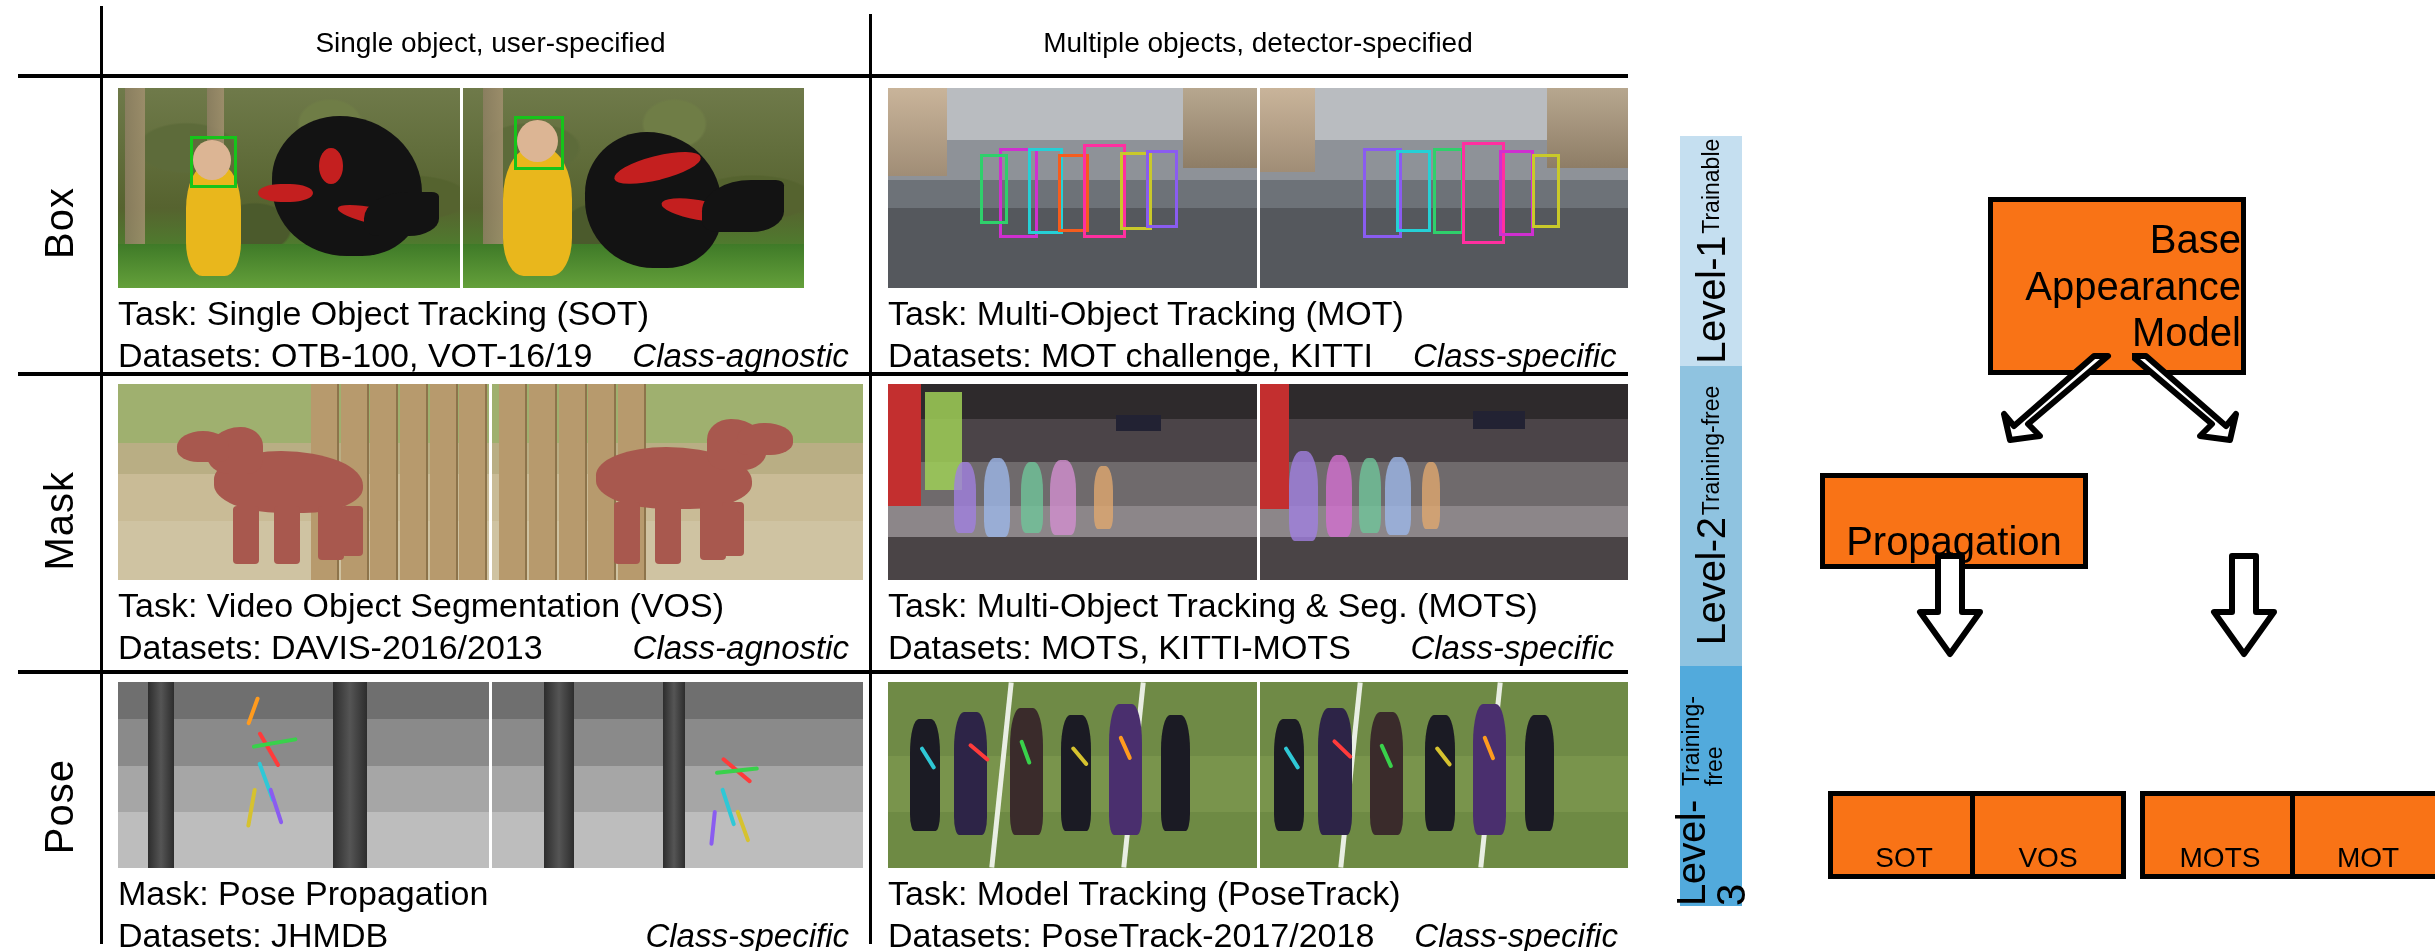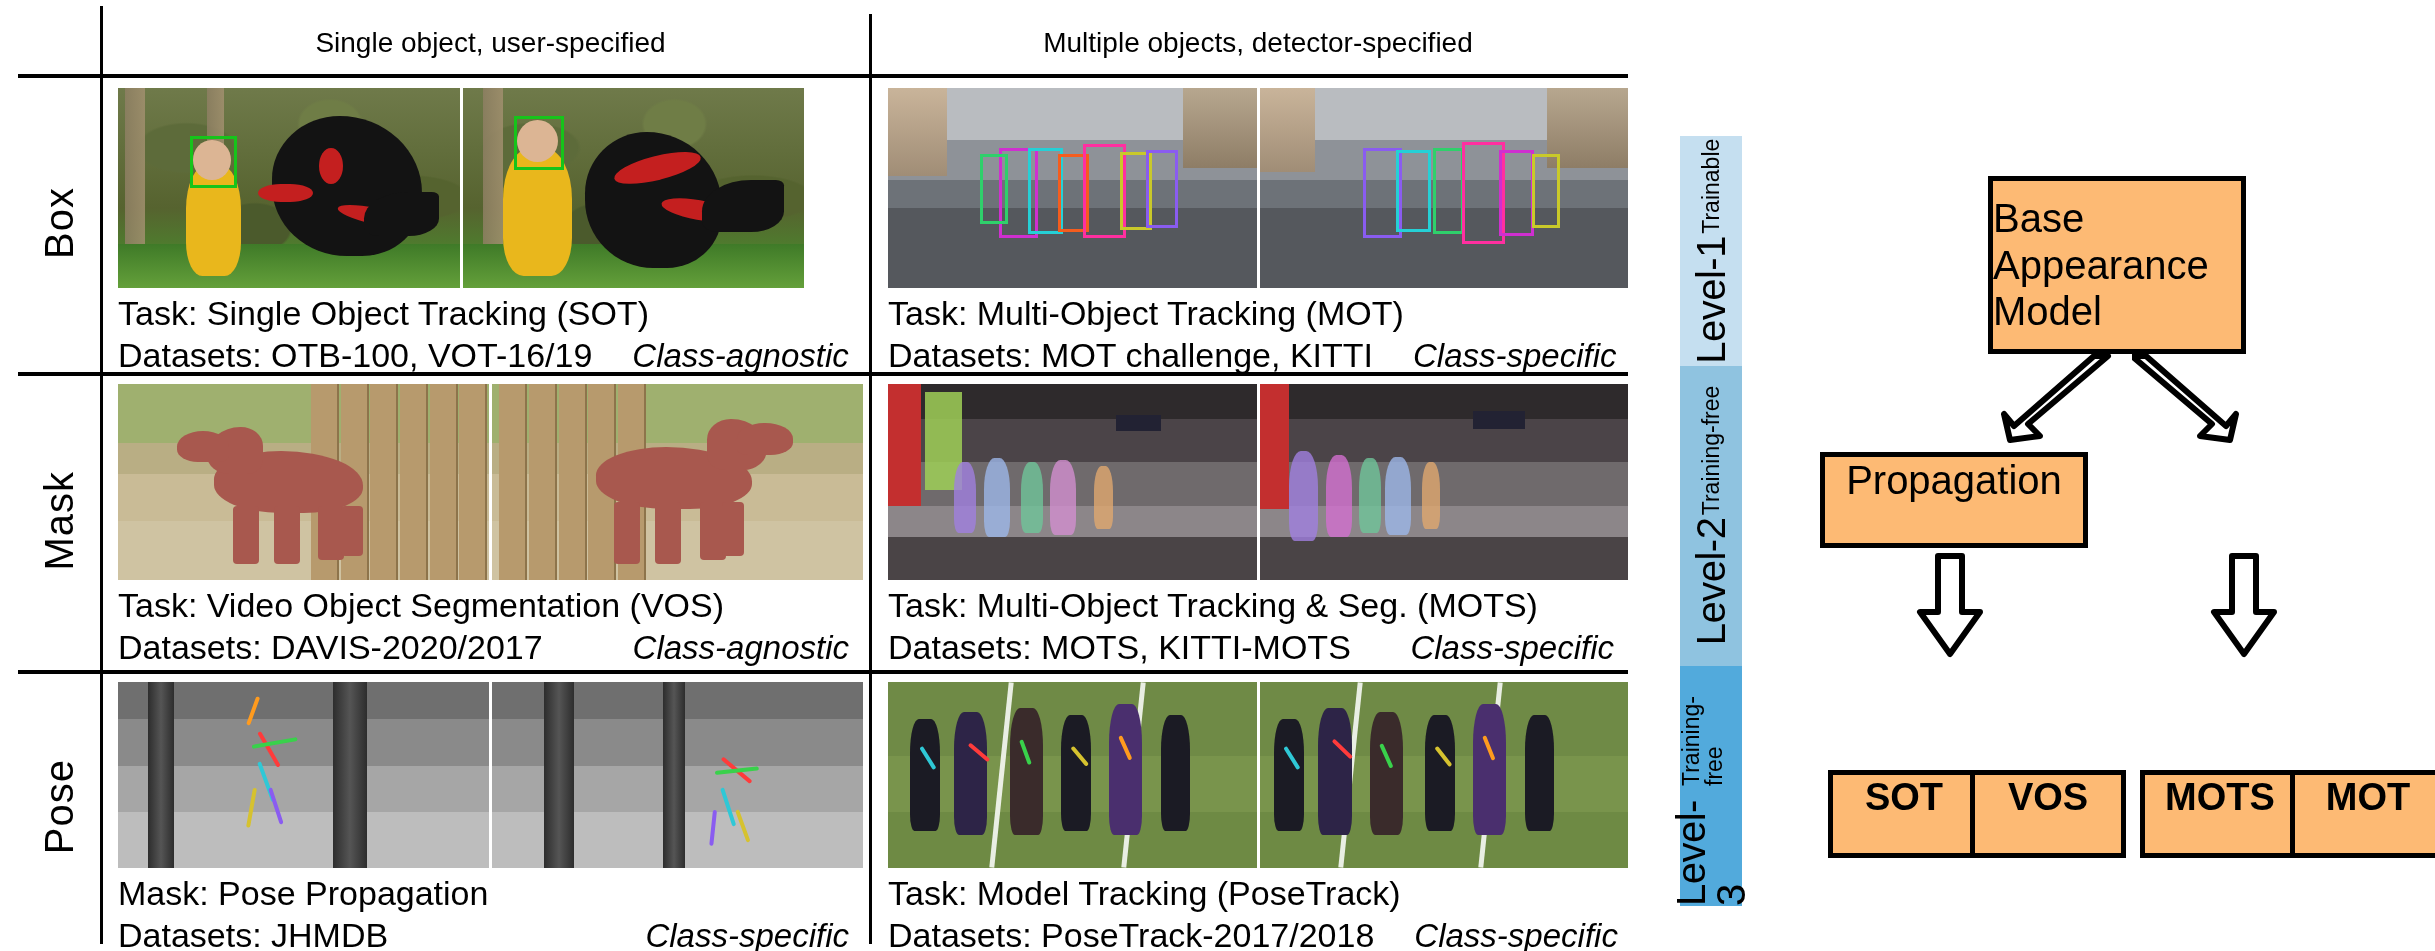--- a/index.html
+++ b/index.html
@@ -85,24 +85,24 @@
   .diagram{position:absolute;left:1680px;top:0;width:755px;height:951px;}
 
   .levelbar{position:absolute;left:0;width:62px;display:flex;align-items:center;justify-content:center;}
   .levelbar .inner{
     writing-mode:vertical-rl;transform:rotate(180deg);
     display:flex;align-items:baseline;gap:2px;
   }
   .levelbar .lv{font-size:40px;line-height:1;letter-spacing:-.5px;}
   .levelbar .sub{font-size:23px;line-height:1;}
 
-  .nbox{position:absolute;border:5px solid #000;background:#fdba74;
-        display:flex;align-items:flex-start;justify-content:center;text-align:center;}
+  .nbox{position:absolute;border:5px solid #000;background:#f97316;
+        display:flex;align-items:flex-end;justify-content:center;text-align:center;margin-top:21px;}
   .nbox span{font-size:40px;line-height:1.16;}
-  .nbox.small span{font-size:38px;font-weight:bold;}
+  .nbox.small span{font-size:28px;}
 
   .arrow{position:absolute;}
 </style>
 </head>
 <body>
 
 <div class="page">
 
   <div class="table-wrap">
 
@@ -228,21 +228,21 @@
           <div class="camel" style="left:66%;top:20%;width:15%;height:16%;border-radius:50% 50% 40% 20%;"></div>
           <div class="camelleg" style="left:33%;top:60%;width:7%;height:32%;"></div>
           <div class="camelleg" style="left:44%;top:60%;width:7%;height:32%;"></div>
           <div class="camelleg" style="left:56%;top:60%;width:7%;height:30%;"></div>
           <div class="camelleg" style="left:62%;top:60%;width:6%;height:28%;"></div>
         </div>
       </div>
       <div class="cap">
         <div class="l1">Task: Video Object Segmentation (VOS)</div>
         <div class="l2row">
-          <div class="l2">Datasets: DAVIS-2020/2017</div>
+          <div class="l2">Datasets: DAVIS-2016/2013</div>
           <div class="tag">Class-agnostic</div>
         </div>
       </div>
     </div>
 
     <div class="cell" style="left:870px;top:378px;width:740px;">
       <div class="strip" style="height:196px;">
         <div class="frame">
           <div class="ph bg-mall"></div>
           <div style="position:absolute;left:0;top:0;width:9%;height:62%;background:#c32f2f;"></div>

